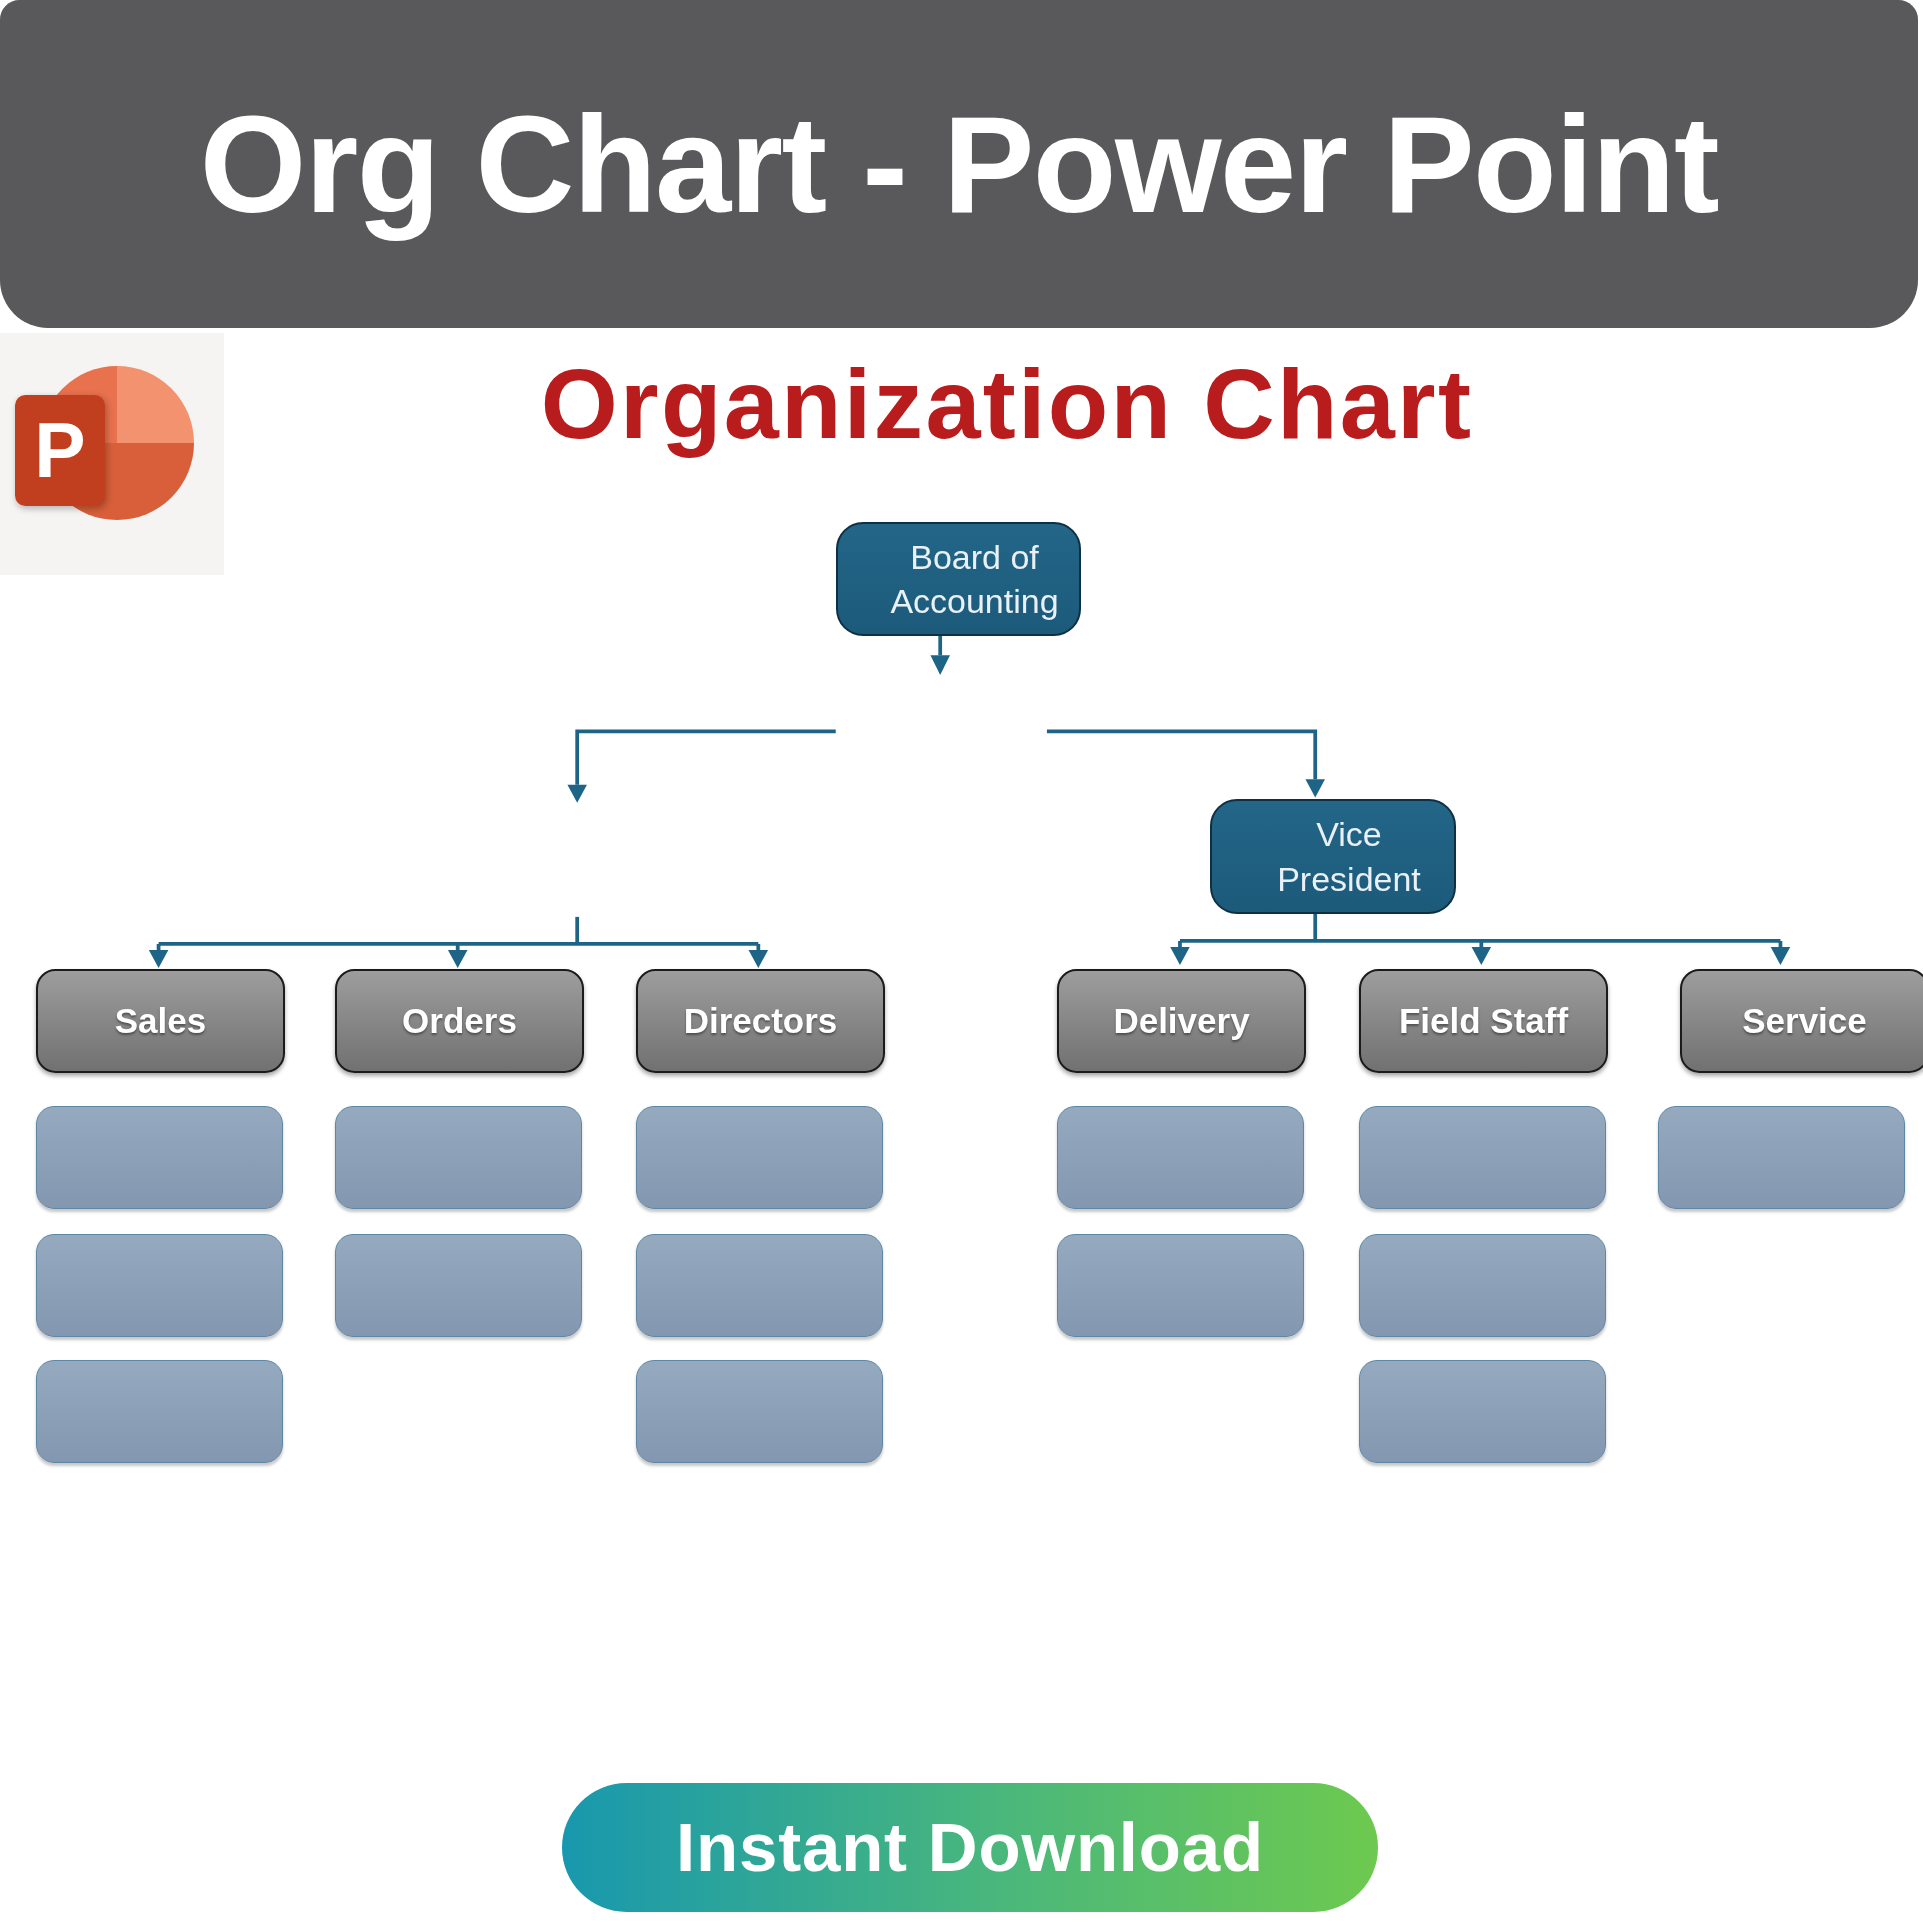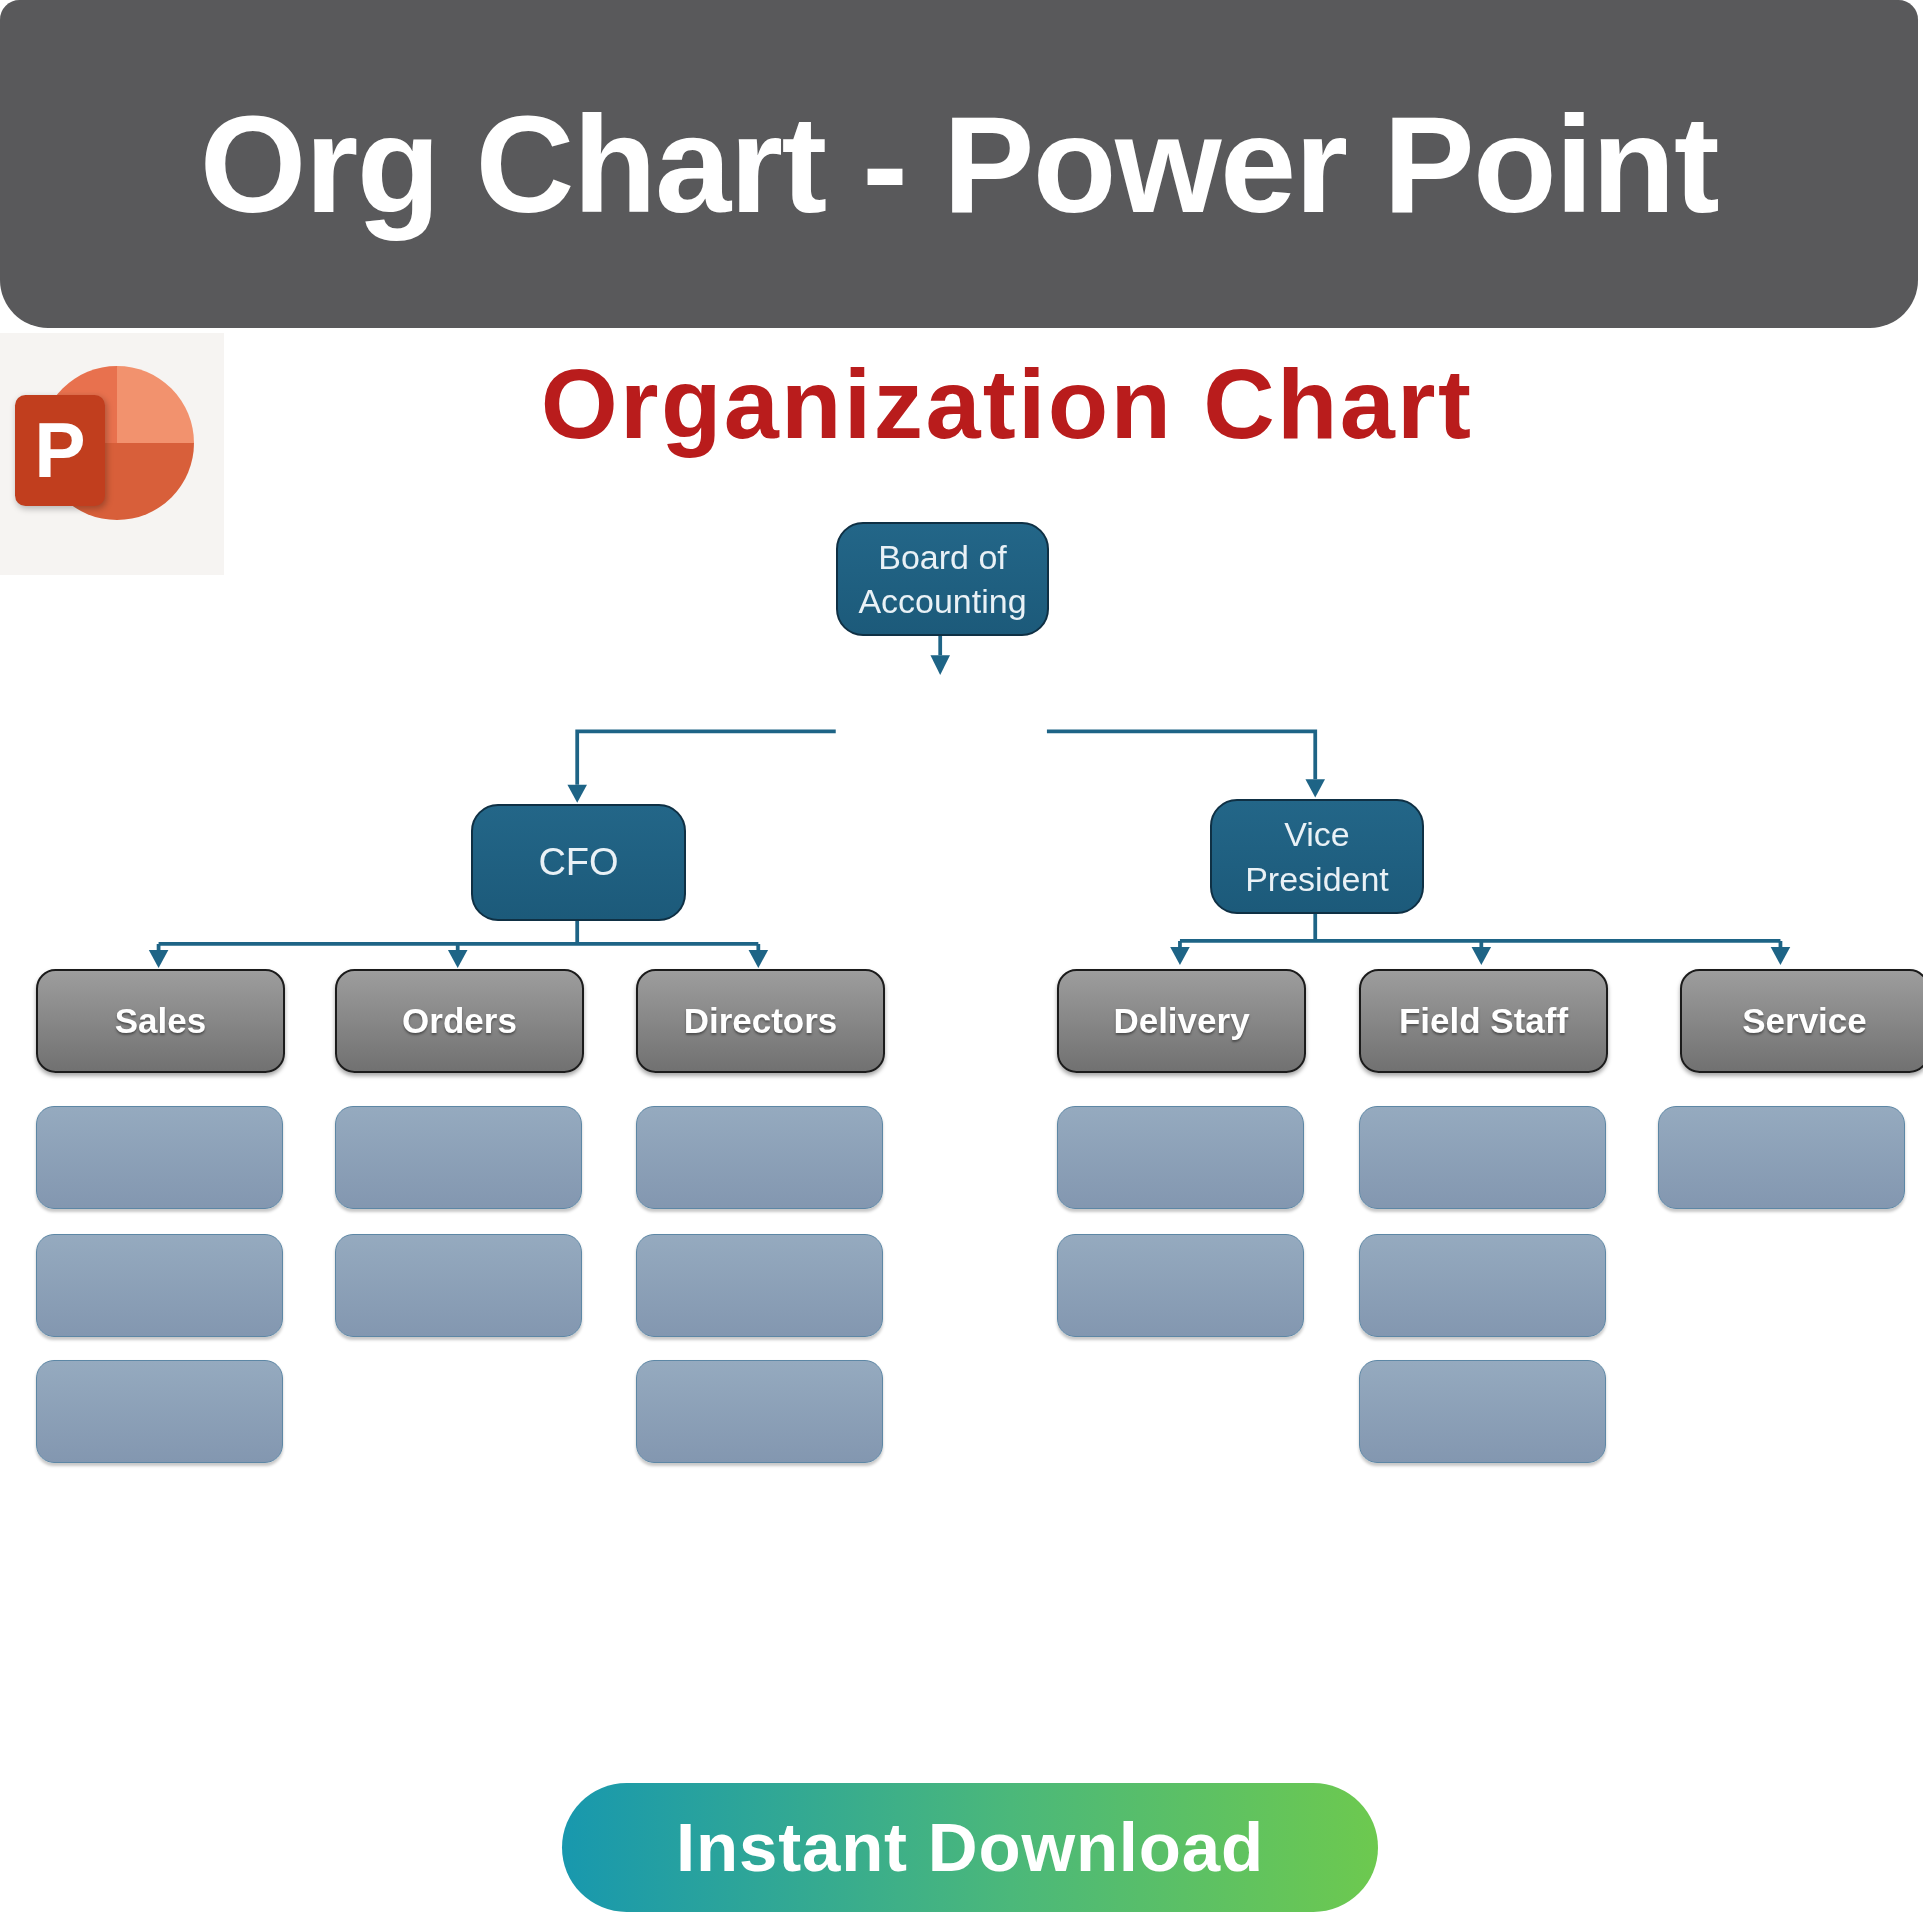--- a/index.html
+++ b/index.html
@@ -22,21 +22,21 @@
               color:#ffffff;font-size:77px;font-weight:700;box-shadow:1.5px 2.3px 6px rgba(0,0,0,.25);}
 
   
   .page-title{position:absolute;left:421px;top:347px;width:1172px;text-align:center;
               color:#b91c1c;font-size:99px;font-weight:600;letter-spacing:2.3px;white-space:nowrap;}
 
   
   .node{position:absolute;background:linear-gradient(180deg,#236688 0%,#1c5a7a 100%);
         border:2.3px solid #0f3044;border-radius:27px;color:#e9f1f6;
         display:flex;flex-direction:column;align-items:center;justify-content:center;
-        text-align:center;line-height:1.3;}
+        text-align:center;line-height:1.3;padding-left:32px;}
   .node-board{left:836px;top:522px;width:209px;height:110px;font-size:34px;}
   .node-ceo{left:836px;top:675px;width:211px;height:113px;font-size:38px;}
   .node-cfo{left:471px;top:804px;width:211px;height:113px;font-size:38px;}
   .node-vp{left:1210px;top:799px;width:210px;height:111px;font-size:34px;}
 
   
   .dept-box{position:absolute;background:linear-gradient(180deg,#9d9d9d 0%,#717171 100%);
             border:2.3px solid #1b1b1b;border-radius:19.5px;color:#ffffff;
             font-size:35px;font-weight:700;display:flex;align-items:center;justify-content:center;
             text-shadow:0 1.5px 2.3px rgba(0,0,0,.4);box-shadow:0 3px 4.5px rgba(0,0,0,.35);}
@@ -92,23 +92,20 @@
       <polygon points="1557,1260 1583,1260 1570,1284"></polygon>
       <polygon points="1958,1260 1984,1260 1971,1284"></polygon>
       <polygon points="2356,1260 2382,1260 2369,1284"></polygon>
     </g>
   </svg>
 
   <div class="node node-board">
     <span>Board of</span>
     <span>Accounting</span>
   </div>
-  <div class="node node-cfo">
-    <span>CFO</span>
-  </div>
   <div class="node node-vp">
     <span>Vice</span>
     <span>President</span>
   </div>
 
   <div id="columns">
       <div class="dept-box" style="left: 36px; top: 969px; width: 245px; height: 100px;">Sales</div>
       <div class="placeholder-box" style="left: 36px; top: 1106px; width: 245px; height: 101px;"></div>
       <div class="placeholder-box" style="left: 36px; top: 1234px; width: 245px; height: 101px;"></div>
       <div class="placeholder-box" style="left: 36px; top: 1360px; width: 245px; height: 101px;"></div>

